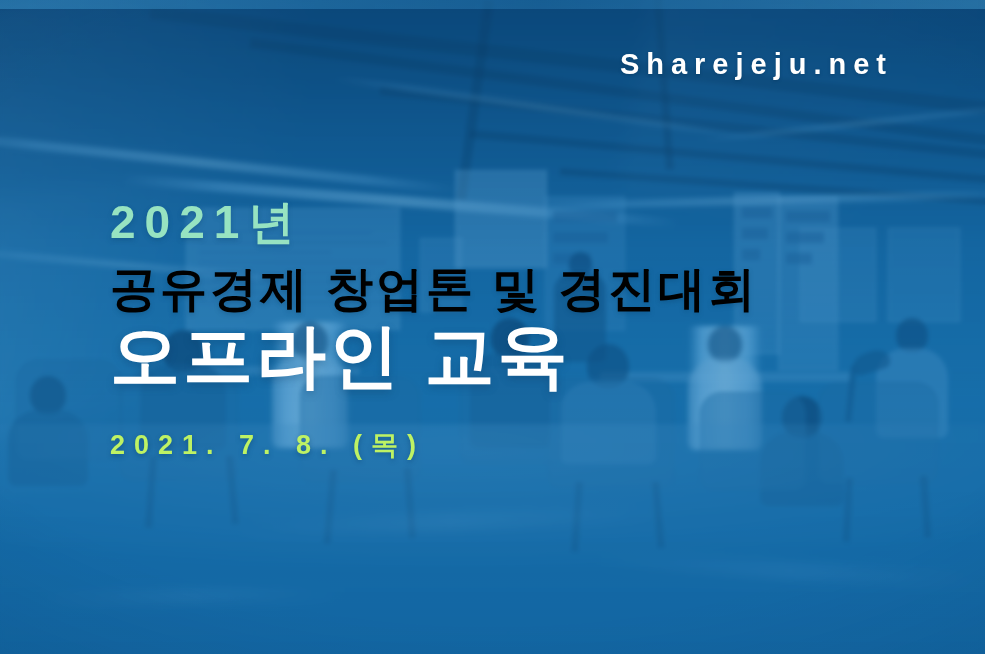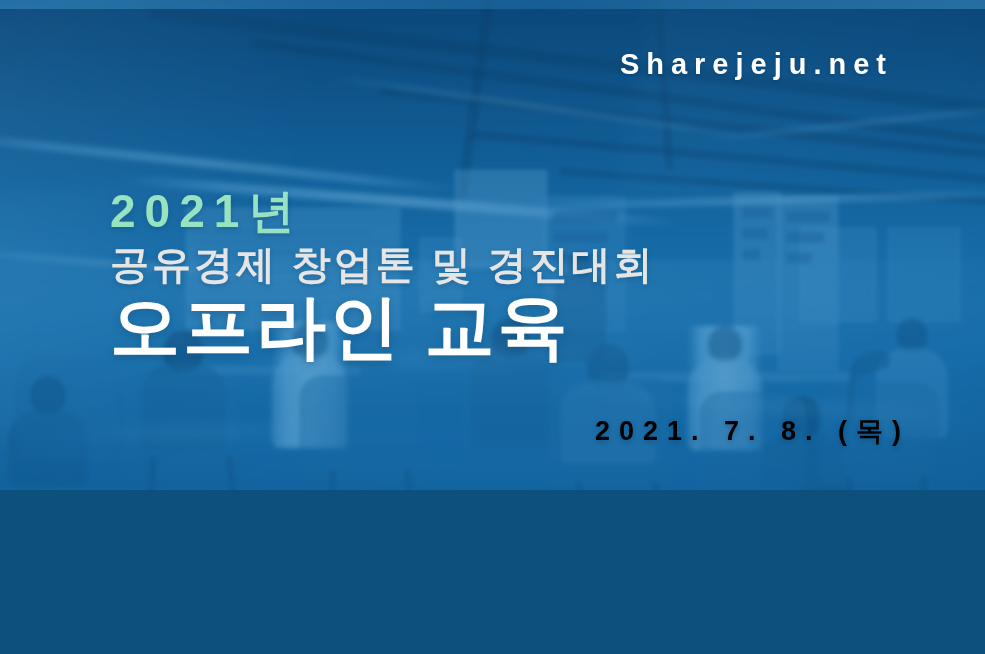--- a/index.html
+++ b/index.html
@@ -8,21 +8,21 @@
     padding: 0;
     background: #0d4f7d;
   }
   body {
     font-family: "Liberation Sans", "DejaVu Sans", sans-serif;
   }
 
   .poster {
     position: relative;
     width: 985px;
-    height: 490px;
+    height: 654px;
     overflow: hidden;
     background: #1878b4;
     isolation: isolate;
   }
 
   
   .photo {
     position: absolute;
     inset: 0;
     overflow: hidden;
@@ -265,64 +265,63 @@
     font-size: 29px;
     font-weight: 700;
     letter-spacing: 7px;
     white-space: nowrap;
     text-shadow: 0 1px 3px rgba(6,50,86,.45);
   }
 
   .headline {
     position: absolute;
     left: 110px;
-    top: 187px;
+    top: 198px;
     width: 800px;
   }
 
   .line-year {
     color: #97e3c1;
     font-size: 46px;
     font-weight: 700;
     letter-spacing: 9px;
     line-height: 1.08;
     white-space: nowrap;
     text-shadow: 0 2px 5px rgba(8,58,98,.30);
   }
 
   .line-sub {
-    color: #e5e5e5;
-    font-size: 39px;
+    color: #000000;
+    font-size: 47px;
     font-weight: 700;
     letter-spacing: 3px;
     line-height: 1.22;
-    margin-top: 4px;
+    margin-top: 12px;
     white-space: nowrap;
     text-shadow: 0 2px 5px rgba(8,58,98,.30);
   }
 
   .line-main {
     color: #ffffff;
     font-size: 70px;
     font-weight: 800;
     letter-spacing: 3px;
     line-height: 1.12;
     white-space: nowrap;
     text-shadow: 0 3px 8px rgba(8,56,96,.32);
   }
 
   .line-date {
-    color: #000000;
+    color: #bef264;
     font-size: 27px;
     font-weight: 600;
     letter-spacing: 9px;
-    margin-top: 46px;
+    margin-top: 32px;
     white-space: nowrap;
     text-shadow: 0 2px 5px rgba(8,56,96,.40);
-    text-align: right;
   }
 </style>
 </head>
 <body>
 
 <div class="poster">
 
   <div class="photo">
 
     <div class="bg-base"></div>

